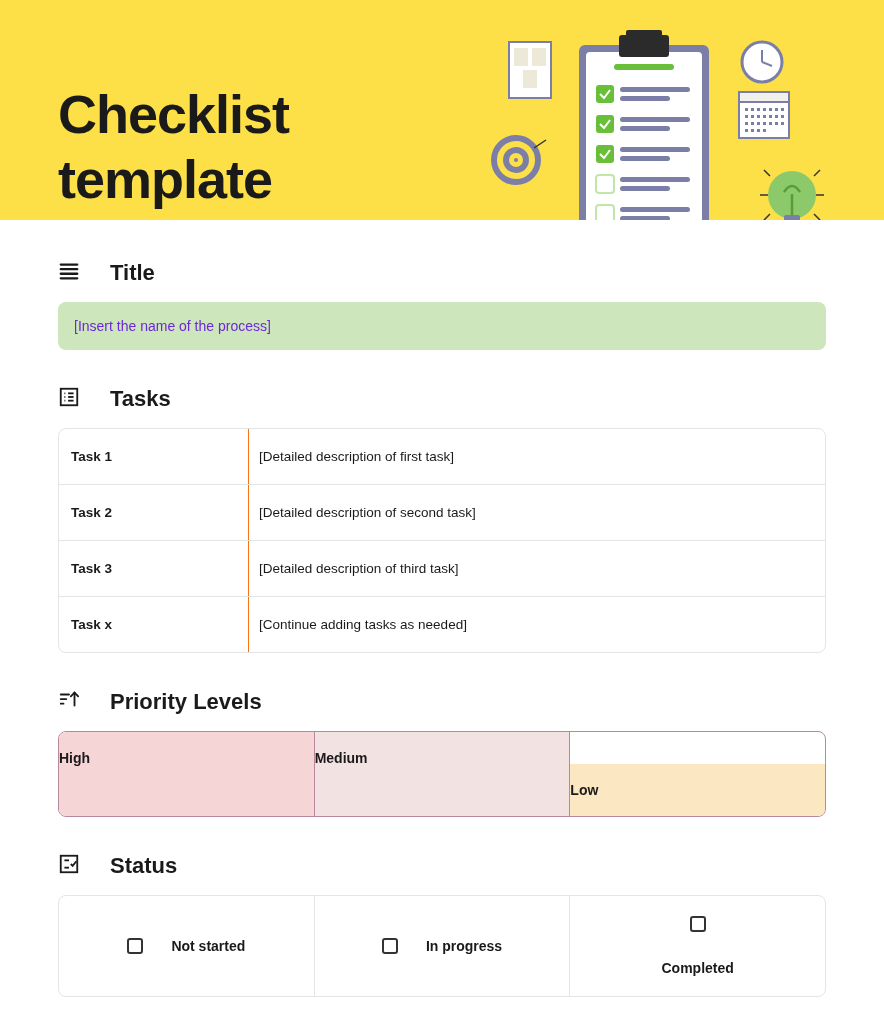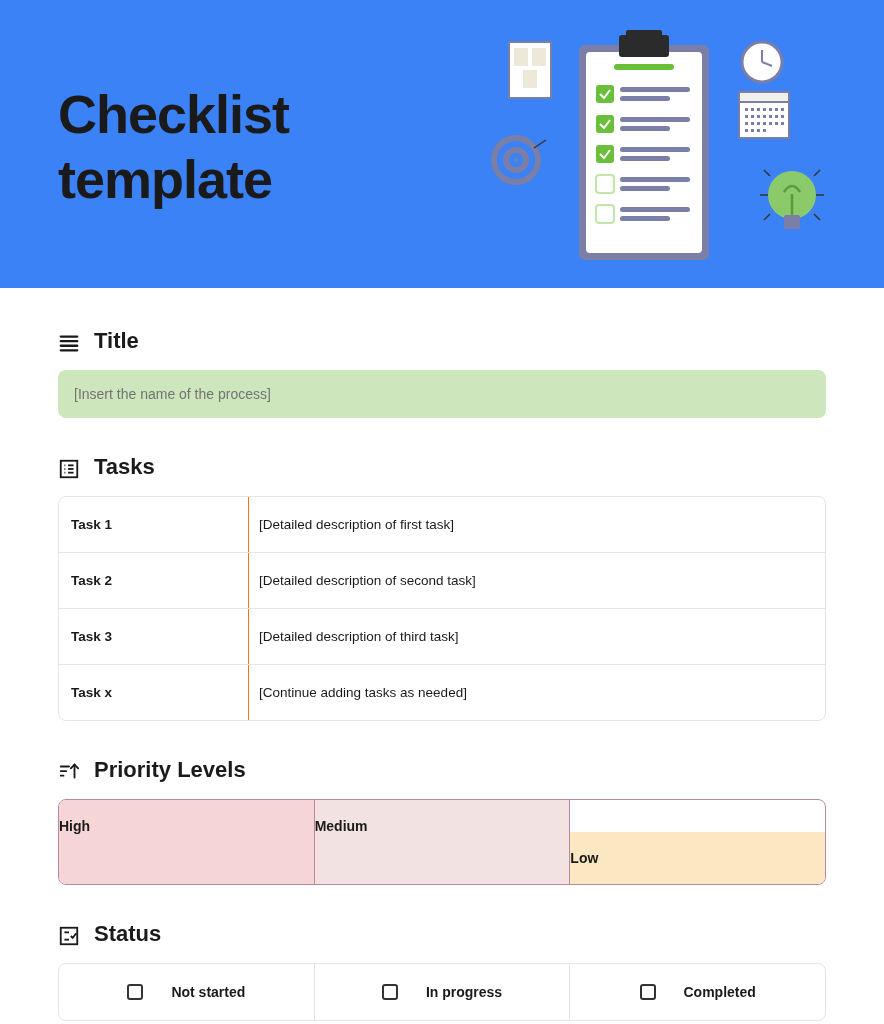--- a/index.html
+++ b/index.html
@@ -3,23 +3,23 @@
 <meta charset="utf-8">
 <style>
   * { box-sizing: border-box; margin: 0; padding: 0; }
   body {
     font-family: -apple-system, BlinkMacSystemFont, "Segoe UI", Helvetica, Arial, sans-serif;
     background: #fff;
     width: 884px;
     color: #1a1a1a;
   }
   .hero {
-    background: #3b82f6;
+    background: #fde047;
     width: 100%;
-    height: 288px;
+    height: 220px;
     position: relative;
     overflow: hidden;
   }
   .hero-title {
     position: absolute;
     left: 58px;
     top: 82px;
     font-size: 54px;
     font-weight: 800;
     line-height: 1.2;
@@ -31,40 +31,40 @@
     right: 50px;
     top: 30px;
     width: 360px;
     height: 240px;
   }
   .content {
     padding: 40px 58px 30px 58px;
   }
   .section-header {
     display: flex;
-    align-items: flex-end;
-    gap: 14px;
+    align-items: flex-start;
+    gap: 30px;
     margin-bottom: 16px;
   }
   .section-header .icon {
     width: 22px;
     height: 22px;
     flex-shrink: 0;
   }
   .section-header h2 {
     font-size: 22px;
     font-weight: 700;
     color: #1a1a1a;
   }
   .title-box {
     background: #cde6bc;
     border-radius: 8px;
     padding: 16px 16px;
     font-size: 14px;
-    color: #737373;
+    color: #6d28d9;
     margin-bottom: 36px;
   }
   .tasks-table {
     border: 1px solid #e5e5e5;
     border-radius: 8px;
     overflow: hidden;
     margin-bottom: 36px;
   }
   .task-row {
     display: flex;
@@ -111,21 +111,21 @@
     flex: 1;
     display: flex;
     align-items: center;
     justify-content: center;
     gap: 28px;
     padding: 20px 0;
     font-size: 14px;
     font-weight: 700;
     border-right: 1px solid #e5e5e5;
   }
-  .status-cell:last-child { border-right: none; }
+  .status-cell:last-child { border-right: none; flex-direction: column; }
   .checkbox-icon {
     width: 16px;
     height: 16px;
     border: 2px solid #333;
     border-radius: 3px;
     display: inline-block;
   }
   .sec-icon { stroke: #1a1a1a; stroke-width: 2; fill: none; }
 </style>
 </head>

